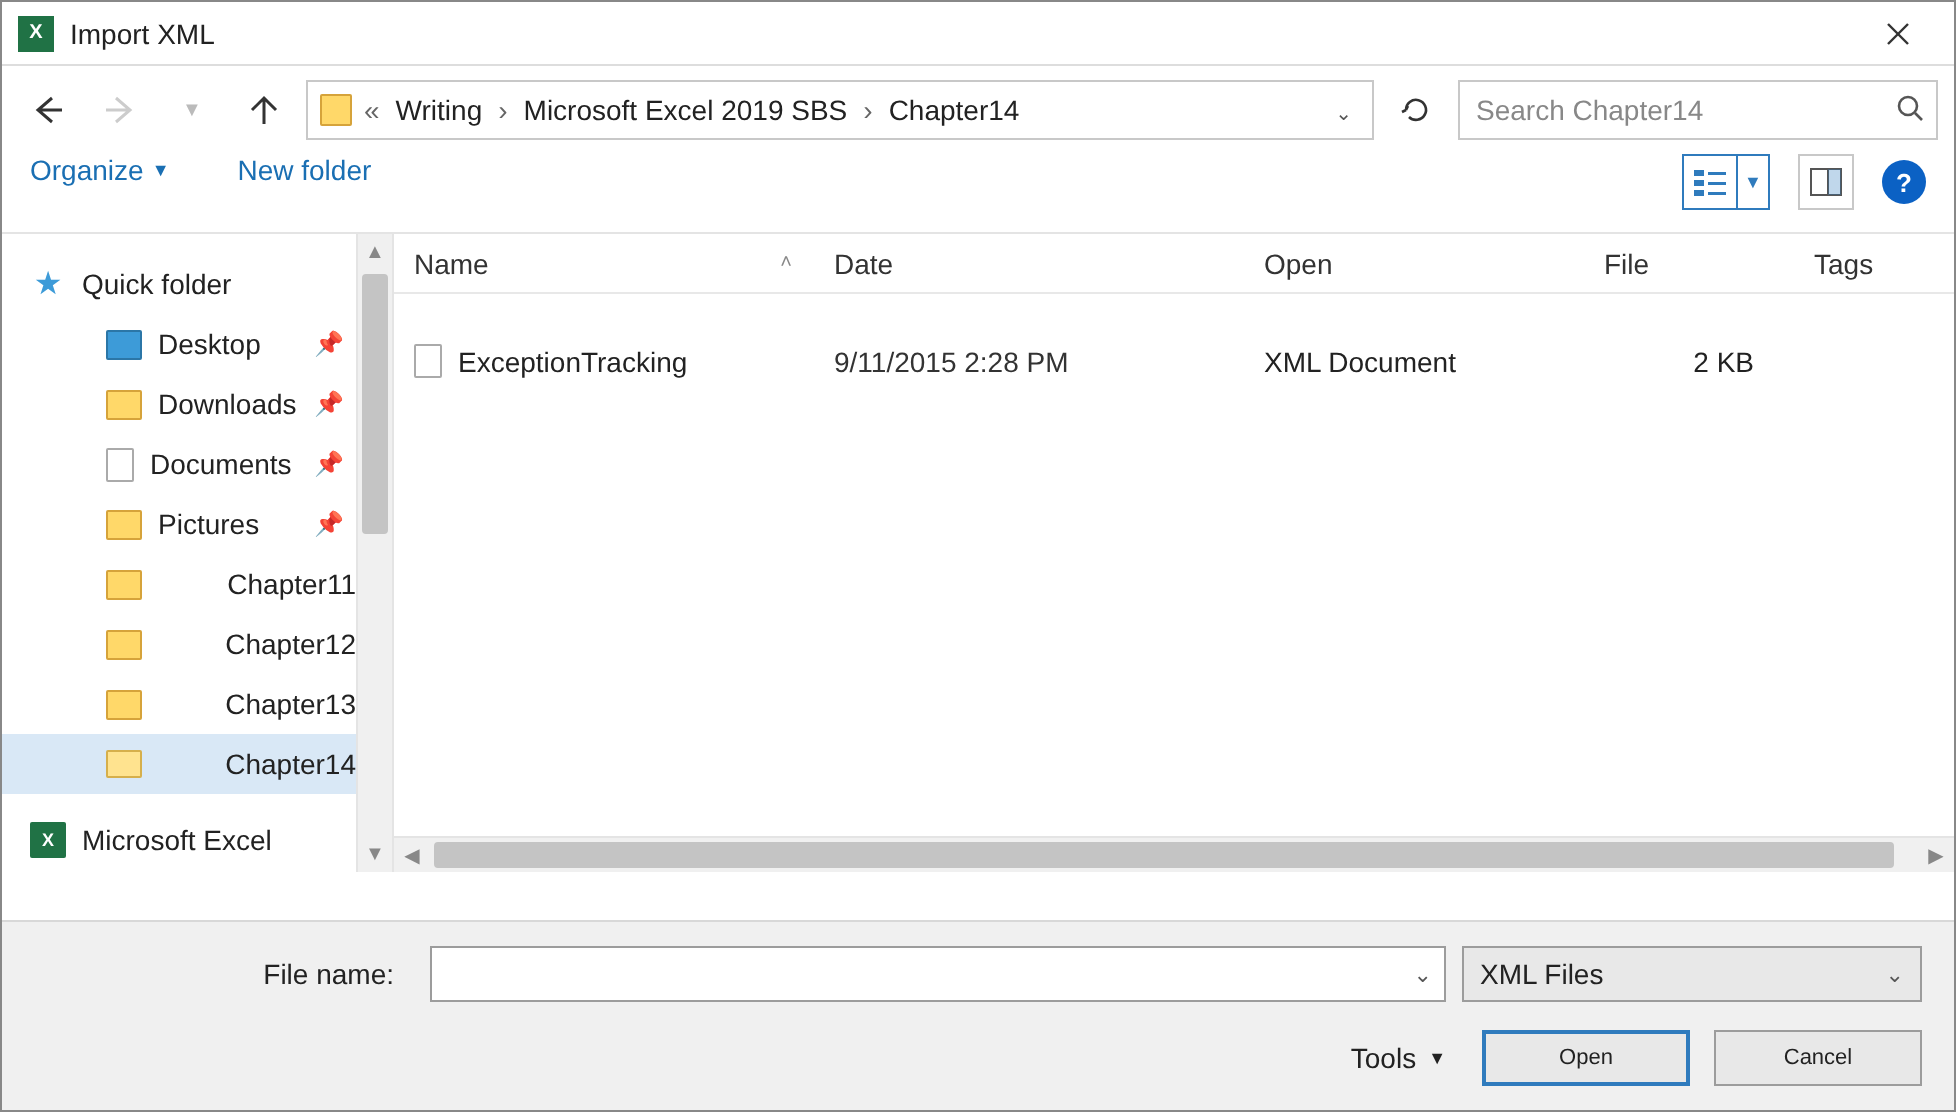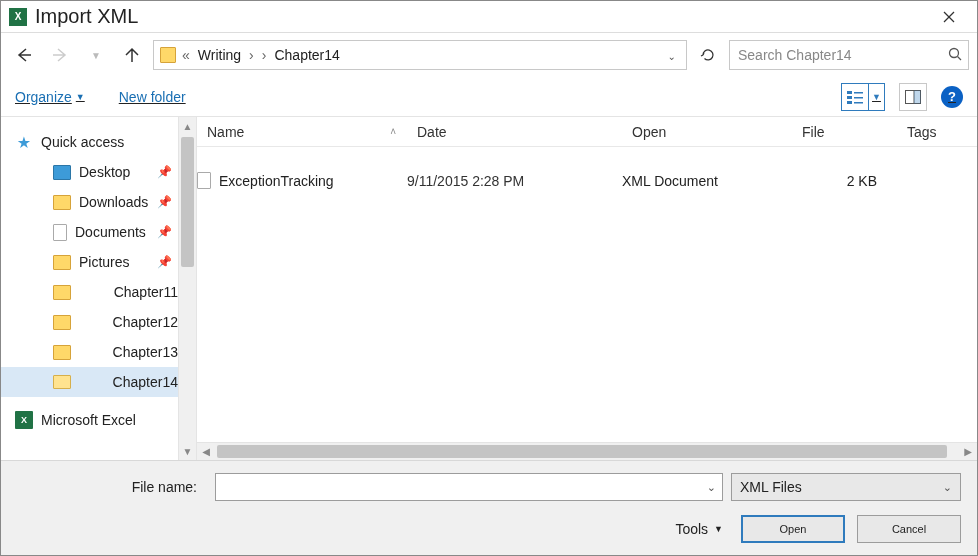--- a/index.html
+++ b/index.html
@@ -26,21 +26,21 @@
     border-bottom: 1px solid #ddd;
     background: #fff;
   }
   .titlebar .app-icon {
     width: 18px; height: 18px;
     background: #207245;
     margin-right: 8px;
     display:flex;align-items:center;justify-content:center;
     color:#fff;font-size:10px;font-weight:bold;
   }
-  .titlebar .title { font-size: 20px; }
+  .titlebar .title { font-size: 14px; }
   .titlebar .close {
     margin-left: auto;
     width: 40px; height: 26px;
     display:flex;align-items:center;justify-content:center;
     font-size:14px;
   }
   
   .navrow {
     height: 44px;
     display:flex;
@@ -88,25 +88,24 @@
   }
   .searchbox .search-icon { margin-left:auto; color:#555; }
   .searchbox input {
     border:none;outline:none;flex:1;font-size:14px;color:#222;
   }
   .searchbox input::placeholder { color:#888; }
   
   .toolbar {
     height: 40px;
     display:flex;
-    align-items:center;
+    align-items:flex-start;
     padding: 0 14px;
     gap: 34px;
     border-bottom: 1px solid #e4e4e4;
-    text-decoration: underline;
   }
   .toolbar .left { display:flex; gap:34px; align-items:center; }
   .toolbar .tool-link { color:#1a6fb3; font-size:14px; display:flex;align-items:center;gap:4px; }
   .toolbar .right { margin-left:auto; display:flex;align-items:center; gap:14px; }
   .view-toggle {
     border:1px solid #2f7bbd;
     display:flex;align-items:center;
     height:28px;
   }
   .view-toggle .view-main { width:26px;height:26px;display:flex;align-items:center;justify-content:center;color:#2f7bbd; }
@@ -182,21 +181,21 @@
   }
   .col-headers > div { padding:0 10px;display:flex;align-items:center;gap:6px;height:100%;border-right:1px solid transparent; }
   .col-name { width:210px; }
   .col-date { width:215px;text-align:center; }
   .col-type { width:170px; }
   .col-size { width:105px; }
   .col-tags { flex:1; }
   .sort-ind { color:#888;font-size:10px; margin-left:auto; }
   .file-rows { flex:1; overflow:hidden; }
   .file-row { height:30px;display:flex;align-items:center;font-size:14px; }
-  .file-row > div { padding:0 0;margin-top:37px; }
+  .file-row > div { padding:0 10px;margin-top:37px; }
   .file-row .name { width:210px; display:flex;align-items:center;gap:8px; }
   .file-row .date { width:215px; color:#333; }
   .file-row .type { width:170px; }
   .file-row .size { width:105px; text-align:right; padding-right:20px; }
   .file-row .name .file-icon {
     width:14px;height:17px;background:#fff;border:1px solid #aaa;border-radius:1px;flex-shrink:0;position:relative;
   }
   .hscroll {
     height:18px;background:#f0f0f0;border-top:1px solid #e4e4e4;position:relative;
   }
@@ -206,20 +205,21 @@
   .hscroll .arrow.left { left:0; }
   .hscroll .arrow.right { right:0; }
   .hscroll .thumb {
     position:absolute;top:2px;bottom:2px;left:20px;right:30px;background:#c4c4c4;border-radius:2px;
   }
   
   .footer {
     background:#f0f0f0;
     border-top:1px solid #d8d8d8;
     padding: 12px 16px 12px 16px;
+    margin-top: 24px;
   }
   .footer-row1 {
     display:flex;align-items:center;gap:8px;margin-bottom:14px;
   }
   .footer-row1 .label { width:190px;text-align:right;padding-right:10px;font-size:14px; }
   .footer-row1 .filename-input {
     flex:1;height:28px;border:1px solid #9c9c9c;background:#fff;padding:0 6px;display:flex;align-items:center;position:relative;
   }
   .footer-row1 .filename-input .drop { position:absolute;right:6px;color:#555;font-size:11px; }
   .footer-row1 .filter {
@@ -268,20 +268,21 @@
     <div class="nav-btn">
       <svg width="16" height="16" viewBox="0 0 16 16">
           <path d="M2 8 L8 2 L14 8 M8 2 V15" fill="none" stroke="#333" stroke-width="1.5"></path>
         </svg>
     </div>
     <div class="addrbar">
       <span class="folder-icon"></span>
       <span class="chev">«</span>
       <span class="crumb">Writing</span>
       <span class="chev">›</span>
+      <span class="crumb">Microsoft Excel 2019 SBS</span>
       <span class="chev">›</span>
       <span class="crumb">Chapter14</span>
       <span class="spacer"></span>
       <span class="hist-drop">
         <span style="font-size:10px;">⌄</span>
       </span>
     </div>
     <div class="refresh-btn">
       <svg width="16" height="16" viewBox="0 0 16 16">
           <path d="M3 8a5 5 0 1 1 1.5 3.5 M3 8l-2 1 M3 8l1-2" fill="none" stroke="#333" stroke-width="1.3"></path>
@@ -336,21 +337,21 @@
       </div>
     </div>
   </div>
 
   <div class="body">
 
     <div class="sidebar">
       <div class="sidebar-inner">
         <div class="tree-item">
           <span class="icon star">★</span>
-          <span>Quick access</span>
+          <span>Quick folder</span>
         </div>
         <div class="tree-item sub">
           <span class="icon" style="background:#3d9bd8;border-color:#2b76a7;"></span>
           <span>Desktop</span>
           <span class="pin">📌</span>
         </div>
         <div class="tree-item sub">
           <span class="icon"></span>
           <span>Downloads</span>
           <span class="pin">📌</span>

